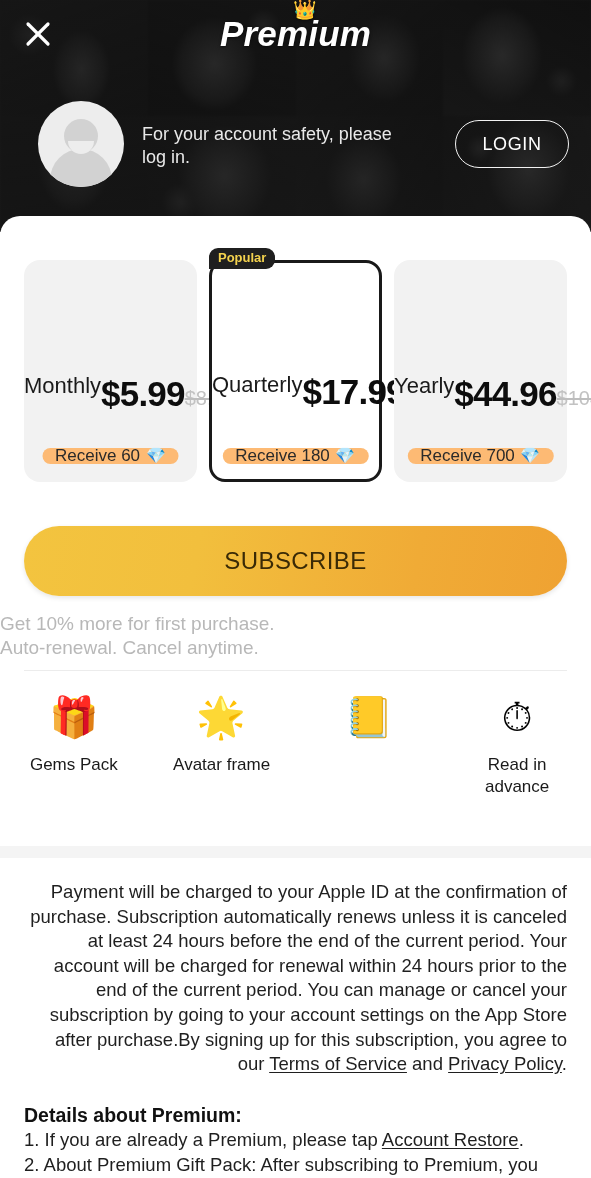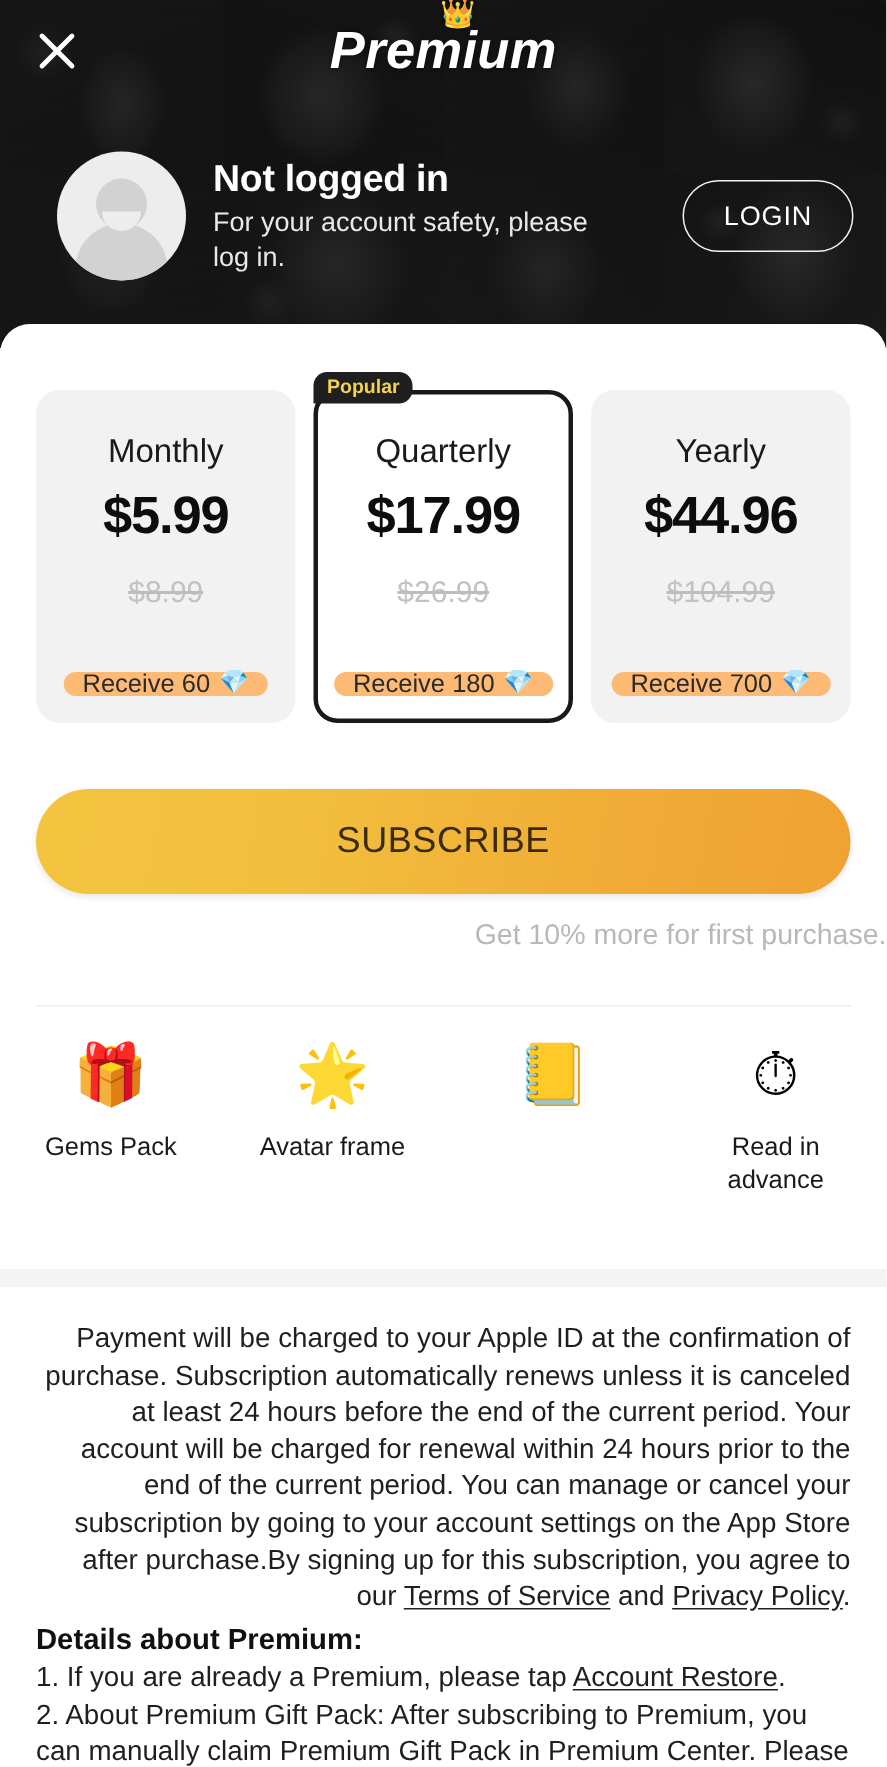--- a/index.html
+++ b/index.html
@@ -203,21 +203,21 @@
     justify-content: space-between;
     padding: 0 24px;
   }
   .plan {
     position: relative;
     width: 173px;
     height: 222px;
     border-radius: 16px;
     background: #f2f2f2;
     display: flex;
-    flex-direction: column;
+    flex-direction: row;
     align-items: center;
     padding-top: 30px;
   }
   .plan.selected {
     background: #ffffff;
     border: 3px solid #191919;
     padding-top: 27px;
   }
   .badge-popular {
     position: absolute;
@@ -285,25 +285,24 @@
     font-size: 24px;
     font-family: "Liberation Sans", sans-serif;
     letter-spacing: 0.4px;
     cursor: pointer;
     box-shadow: 0 2px 5px rgba(0,0,0,0.10);
   }
   .sub-note {
     position: absolute;
     left: 0; top: 396px;
     width: 591px;
-    text-align: right;
+    text-align: left;
     color: #b8b8b8;
     font-size: 19px;
     line-height: 1.25;
-    padding-left: 16px;
   }
   .divider {
     position: absolute;
     left: 24px; top: 454px;
     width: 543px; height: 1px;
     background: #ececec;
   }
 
   
   .perks {
@@ -358,21 +357,21 @@
     color: #1f1f1f;
     text-align: right;
   }
   .legal-link {
     color: #1f1f1f;
     text-decoration: underline;
     text-underline-offset: 2px;
     cursor: pointer;
   }
   .details-title {
-    margin-top: 4px;
+    margin-top: 26px;
     font-size: 19.5px;
     font-weight: bold;
     color: #111111;
     line-height: 1.3;
   }
   .details-item {
     font-size: 18.5px;
     line-height: 1.33;
     color: #1f1f1f;
   }
@@ -409,21 +408,20 @@
       </span>
     </div>
 
     <div class="account-row">
       <div class="avatar">
         <div class="avatar-head"></div>
         <div class="avatar-smile"></div>
         <div class="avatar-body"></div>
       </div>
       <div class="account-text">
-        <div class="acct-title">Not logged in</div>
         <div class="acct-sub">For your account safety, please log in.</div>
       </div>
       <div class="login-btn">LOGIN</div>
     </div>
   </div>
 
   <div class="sheet">
 
     <div class="plans">
 
@@ -457,20 +455,21 @@
           <span class="gem-icon">💎</span>
         </div>
       </div>
 
     </div>
 
     <button class="subscribe-btn">SUBSCRIBE</button>
 
     <div class="sub-note">
       <div>Get 10% more for first purchase.</div>
+      <div>Auto-renewal. Cancel anytime.</div>
     </div>
 
     <div class="divider"></div>
 
     <div class="perks">
       <div class="perk">
         <div class="perk-icon">🎁</div>
         <div class="perk-label">Gems Pack</div>
       </div>
       <div class="perk">

